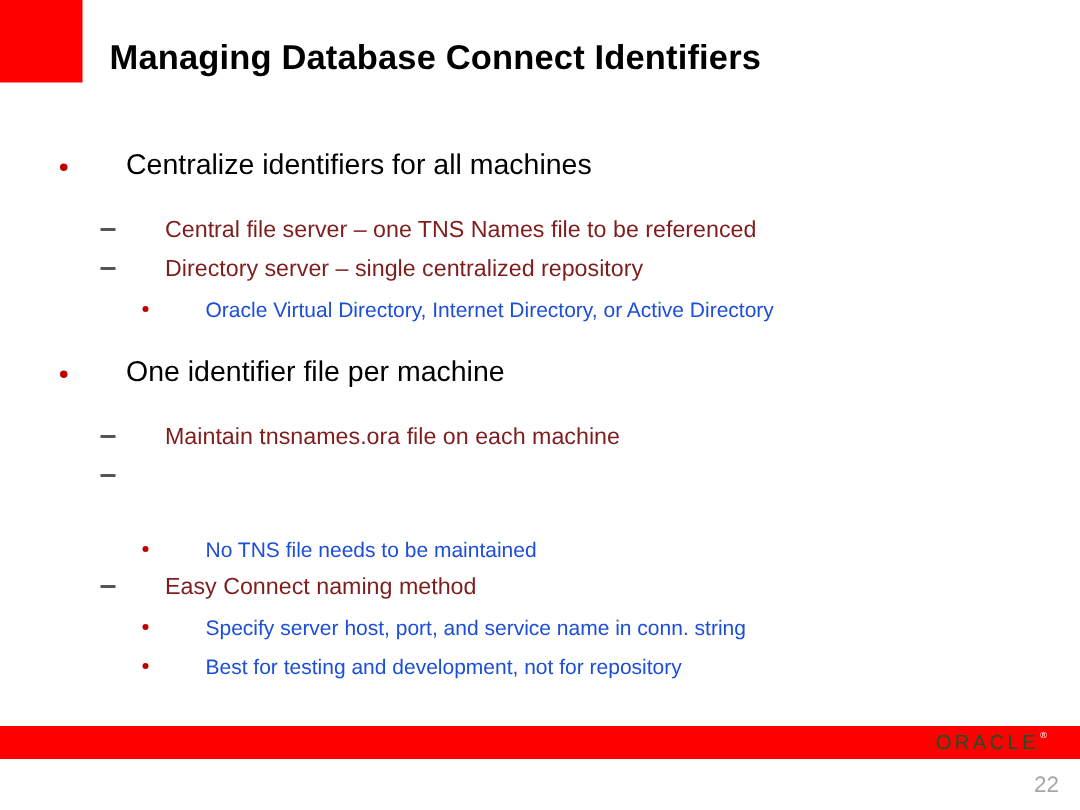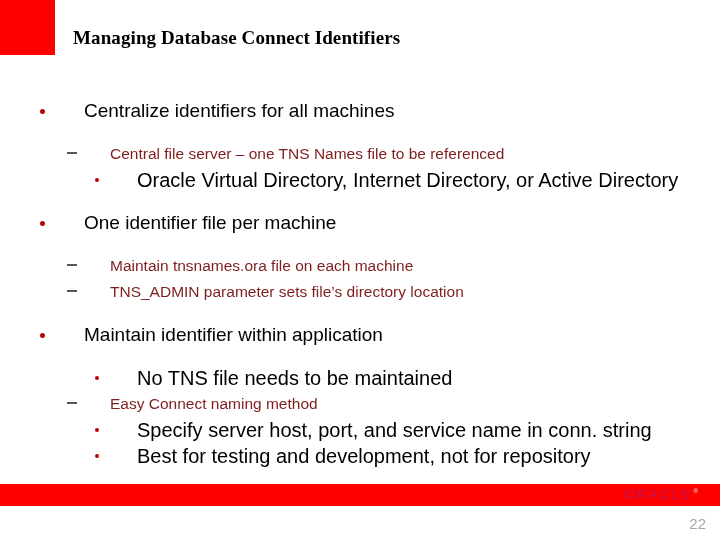--- a/index.html
+++ b/index.html
@@ -29,27 +29,26 @@
     left: 0;
     top: 0;
     width: 55px;
     height: 55px;
     background: #ff0000;
   }
   #slide-title {
     position: absolute;
     left: 73px;
     top: 26px;
-    font-size: 19px;
+    font-size: 23px;
     font-weight: bold;
     letter-spacing: 0.1px;
     line-height: 24px;
     white-space: nowrap;
     color: #000000;
-    font-family: Liberation Serif, serif;
   }
 
   
   #slide-body {
     position: absolute;
     left: 0;
     top: 96px;
     width: 720px;
   }
 
@@ -112,23 +111,23 @@
   .lvl3 .bullet-mark {
     left: 95px;
     top: 10px;
     width: 4px;
     height: 4px;
     border-radius: 50%;
     background: #c00000;
   }
   .lvl3 .bullet-text {
     margin-left: 137px;
-    font-size: 20px;
+    font-size: 14px;
     line-height: 24px;
-    color: #000000;
+    color: #1d4ed8;
   }
 
   
   .group-gap {
     height: 14px;
   }
   .group-gap-sm {
     height: 8px;
   }
 
@@ -143,21 +142,21 @@
   }
   #oracle-logo {
     position: absolute;
     right: 22px;
     top: 486px;
     height: 18px;
     display: flex;
     align-items: center;
   }
   #oracle-wordmark {
-    color: #be185d;
+    color: #14532d;
     font-size: 13.5px;
     letter-spacing: 2.2px;
     font-weight: normal;
     line-height: 14px;
   }
   #oracle-reg {
     color: #ffffff;
     font-size: 6px;
     line-height: 6px;
     margin-left: 1px;
@@ -185,47 +184,46 @@
 
   <div class="bullet-row lvl1">
     <span class="bullet-mark"></span>
     <span class="bullet-text">Centralize identifiers for all machines</span>
   </div>
   <div class="group-gap-sm"></div>
   <div class="bullet-row lvl2">
     <span class="bullet-mark"></span>
     <span class="bullet-text">Central file server – one TNS Names file to be referenced</span>
   </div>
+  <div class="bullet-row lvl2">
+    <span class="bullet-mark"></span>
+    <span class="bullet-text">Directory server – single centralized repository</span>
+  </div>
   <div class="bullet-row lvl3">
     <span class="bullet-mark"></span>
     <span class="bullet-text">Oracle Virtual Directory, Internet Directory, or Active Directory</span>
   </div>
 
   <div class="group-gap"></div>
 
   <div class="bullet-row lvl1">
     <span class="bullet-mark"></span>
     <span class="bullet-text">One identifier file per machine</span>
   </div>
   <div class="group-gap-sm"></div>
   <div class="bullet-row lvl2">
     <span class="bullet-mark"></span>
     <span class="bullet-text">Maintain tnsnames.ora file on each machine</span>
   </div>
   <div class="bullet-row lvl2">
     <span class="bullet-mark"></span>
-    <span class="bullet-text">TNS_ADMIN parameter sets file’s directory location</span>
   </div>
 
   <div class="group-gap"></div>
 
-  <div class="bullet-row lvl1">
-    <span class="bullet-mark"></span>
-    <span class="bullet-text">Maintain identifier within application</span>
-  </div>
   <div class="group-gap-sm"></div>
   <div class="bullet-row lvl3">
     <span class="bullet-mark"></span>
     <span class="bullet-text">No TNS file needs to be maintained</span>
   </div>
   <div class="bullet-row lvl2">
     <span class="bullet-mark"></span>
     <span class="bullet-text">Easy Connect naming method</span>
   </div>
   <div class="bullet-row lvl3">

